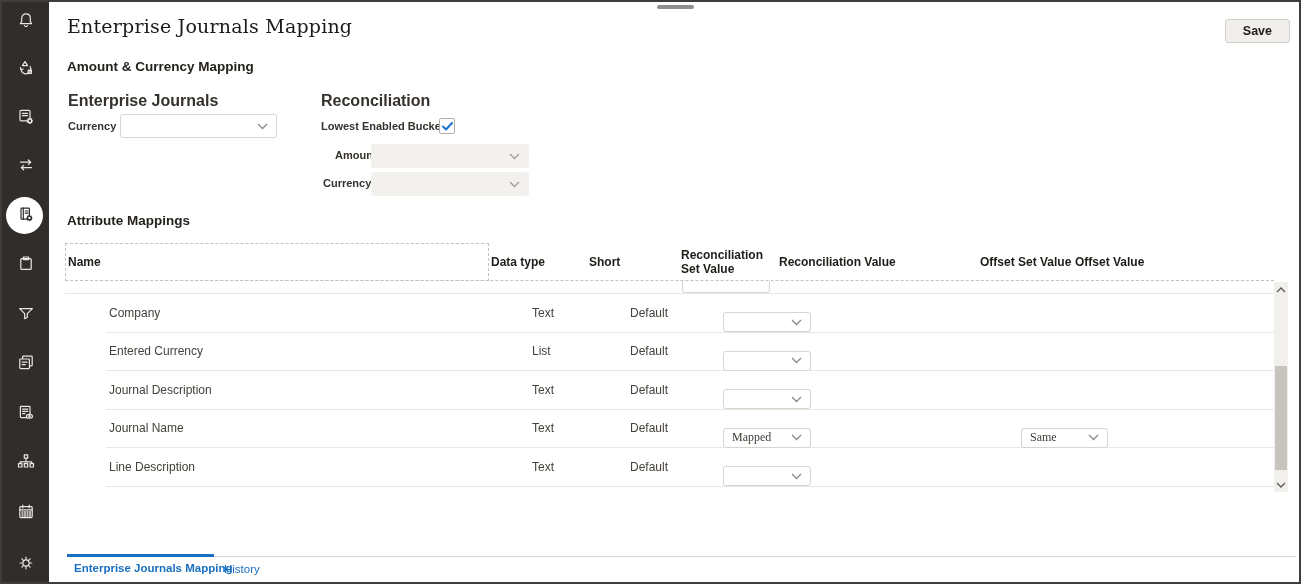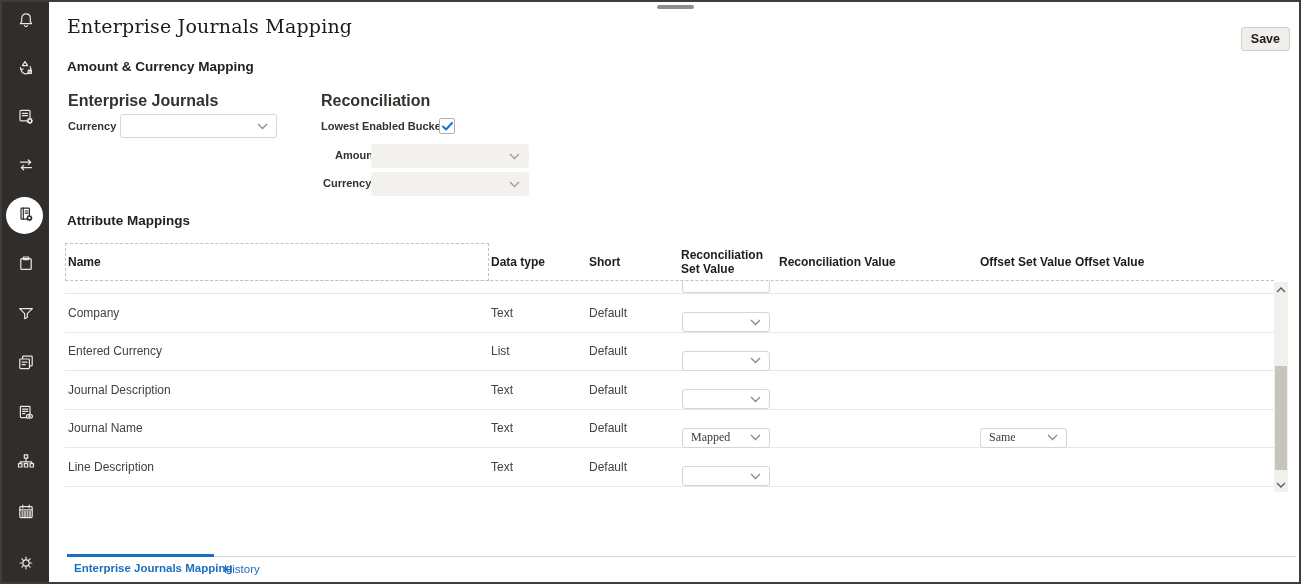--- a/index.html
+++ b/index.html
@@ -25,21 +25,21 @@
   }
   .nav-item.active svg { position:relative; }
   
   .main { position:absolute; left:47px; top:0; right:0; bottom:0; background:#fff; }
   .drag-handle { position:absolute; left:608px; top:3px; width:37px; height:4px; background:#8f8f8f; border-radius:2px; }
   .page-title {
     position:absolute; left:18px; top:13px;
     font-family:"DejaVu Serif", serif; font-size:19px; color:#1c1916; letter-spacing:.2px;
   }
   .save-btn {
-    position:absolute; right:9px; top:25px; height:24px; padding:0 9px;
+    position:absolute; right:9px; top:17px; height:24px; padding:0 17px;
     background:#f1efec; border:1px solid #d3cfc9; border-radius:3px;
     font-family:"Liberation Sans", sans-serif; font-size:12.5px; font-weight:bold; color:#22201d; cursor:pointer;
   }
   .section-h { position:absolute; font-size:13.5px; font-weight:bold; color:#25221e; }
   .group-h { position:absolute; font-size:16px; font-weight:bold; color:#35312c; }
   .fld-label { position:absolute; font-size:11px; font-weight:bold; color:#35312c; }
   .dd {
     position:absolute; height:24px; background:#fff; border:1px solid #d8d4ce; border-radius:3px;
     display:flex; align-items:center; padding:0 8px; font-size:12px; color:#403c36; cursor:pointer;
   }
@@ -57,21 +57,21 @@
     position:absolute; left:16px; top:241px; width:424px; height:38px;
     border:1px dashed #c6c2bb;
   }
   .hdr-dash-bottom {
     position:absolute; left:16px; top:278px; width:1209px; height:0;
     border-bottom:1px dashed #c6c2bb;
   }
   .tbody { position:absolute; left:16px; top:279px; width:1209px; height:206px; overflow:hidden; }
   .sliver { position:relative; height:13px; border-bottom:1px solid #eae7e3; }
   .sliver .dd { top:-14px; height:26px; }
-  .trow { position:relative; height:38.5px; border-bottom:1px solid #eae7e3; }
+  .trow { position:relative; height:38.5px; border-bottom:1px solid #eae7e3;margin-left:41px; }
   .tcell { position:absolute; top:50%; transform:translateY(-50%); font-size:12px; color:#45413b; white-space:nowrap; }
   .trow .dd { top:18px; height:20px;font-family:Liberation Serif, serif; }
   
   .vscroll { position:absolute; left:1225px; top:280px; width:14px; height:210px; background:#f2f0ed; }
   .vscroll .arrow { position:absolute; left:0; width:14px; height:13px; display:flex; align-items:center; justify-content:center; cursor:pointer; }
   .vscroll .arrow.up { top:1px; } .vscroll .arrow.down { bottom:1px; }
   .vscroll .thumb { position:absolute; left:1px; top:84px; width:12px; height:104px; background:#c7c3bd; cursor:pointer; }
   
   .tabline { position:absolute; left:18px; top:554px; width:1229px; border-top:1px solid #d8d4ce; }
   .tab-active-bar { position:absolute; left:18px; top:552px; width:147px; height:3px; background:#1a6fc0; }

